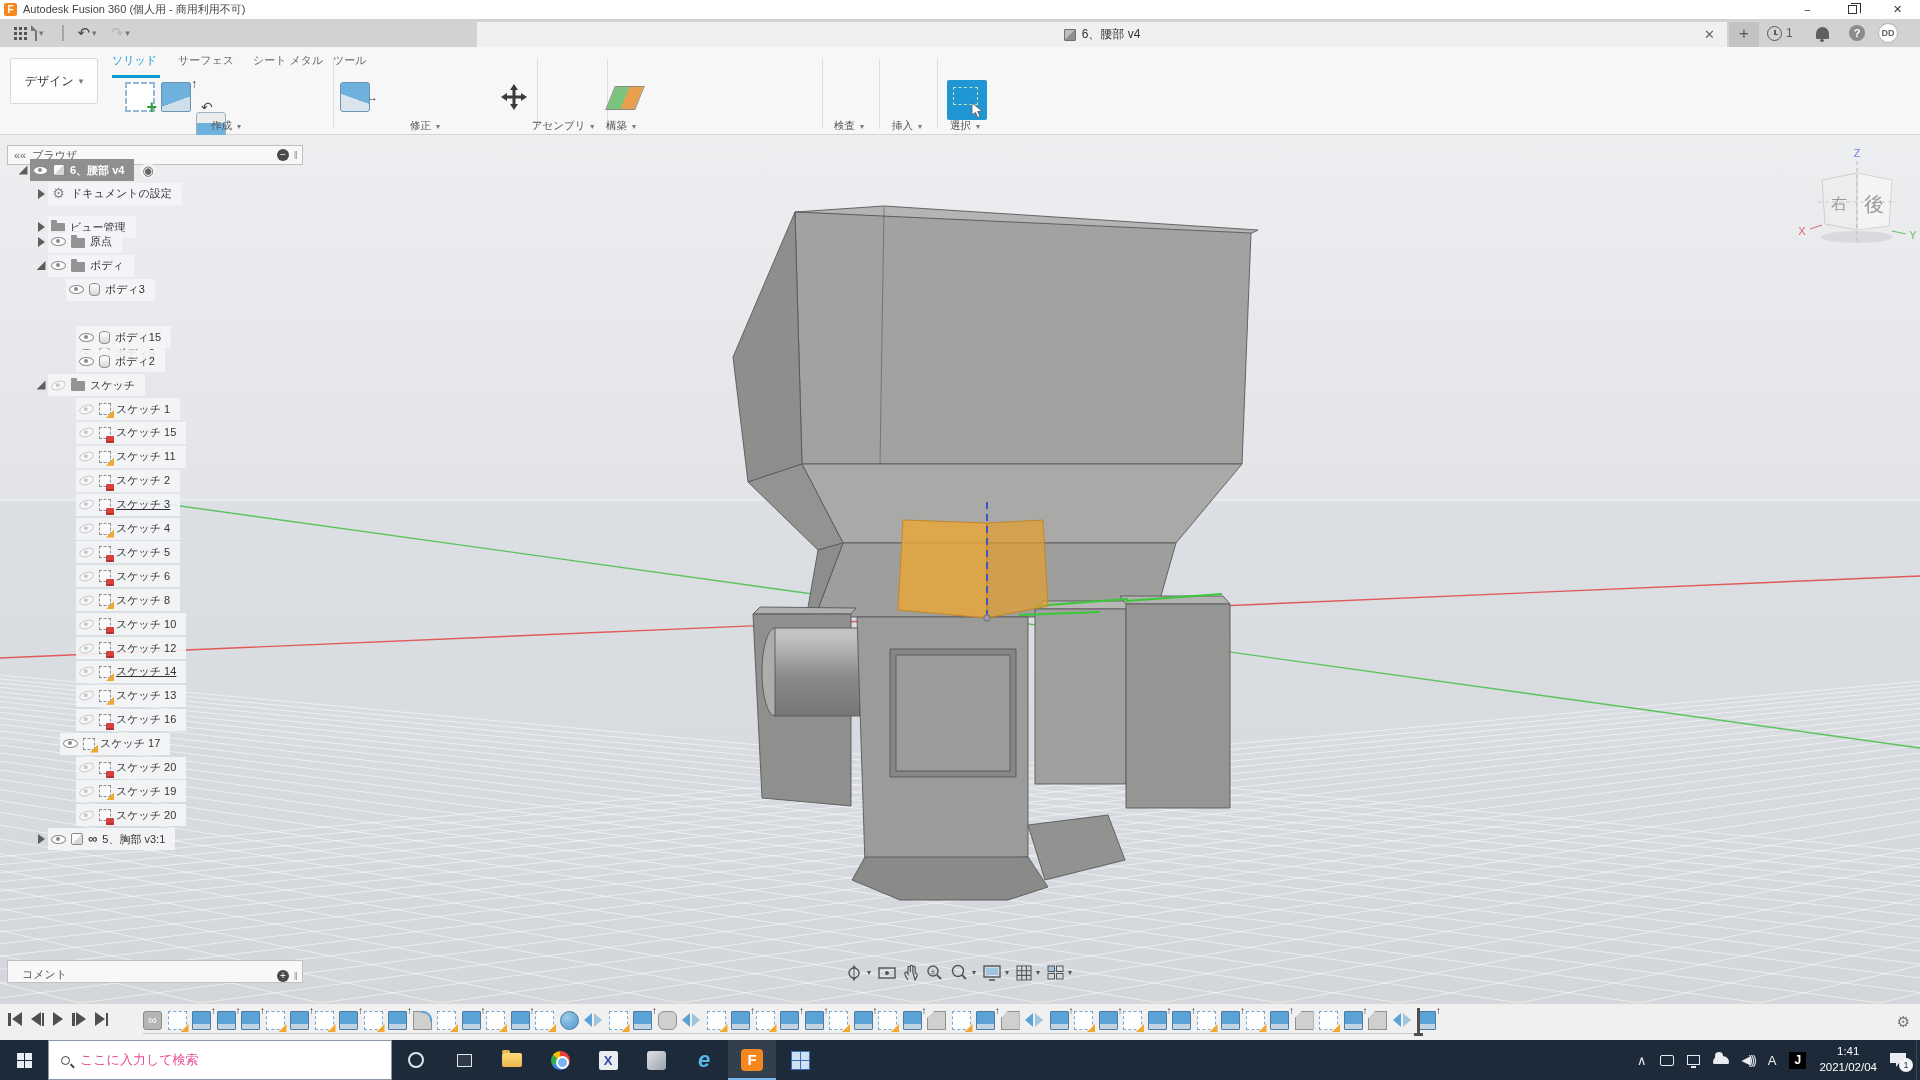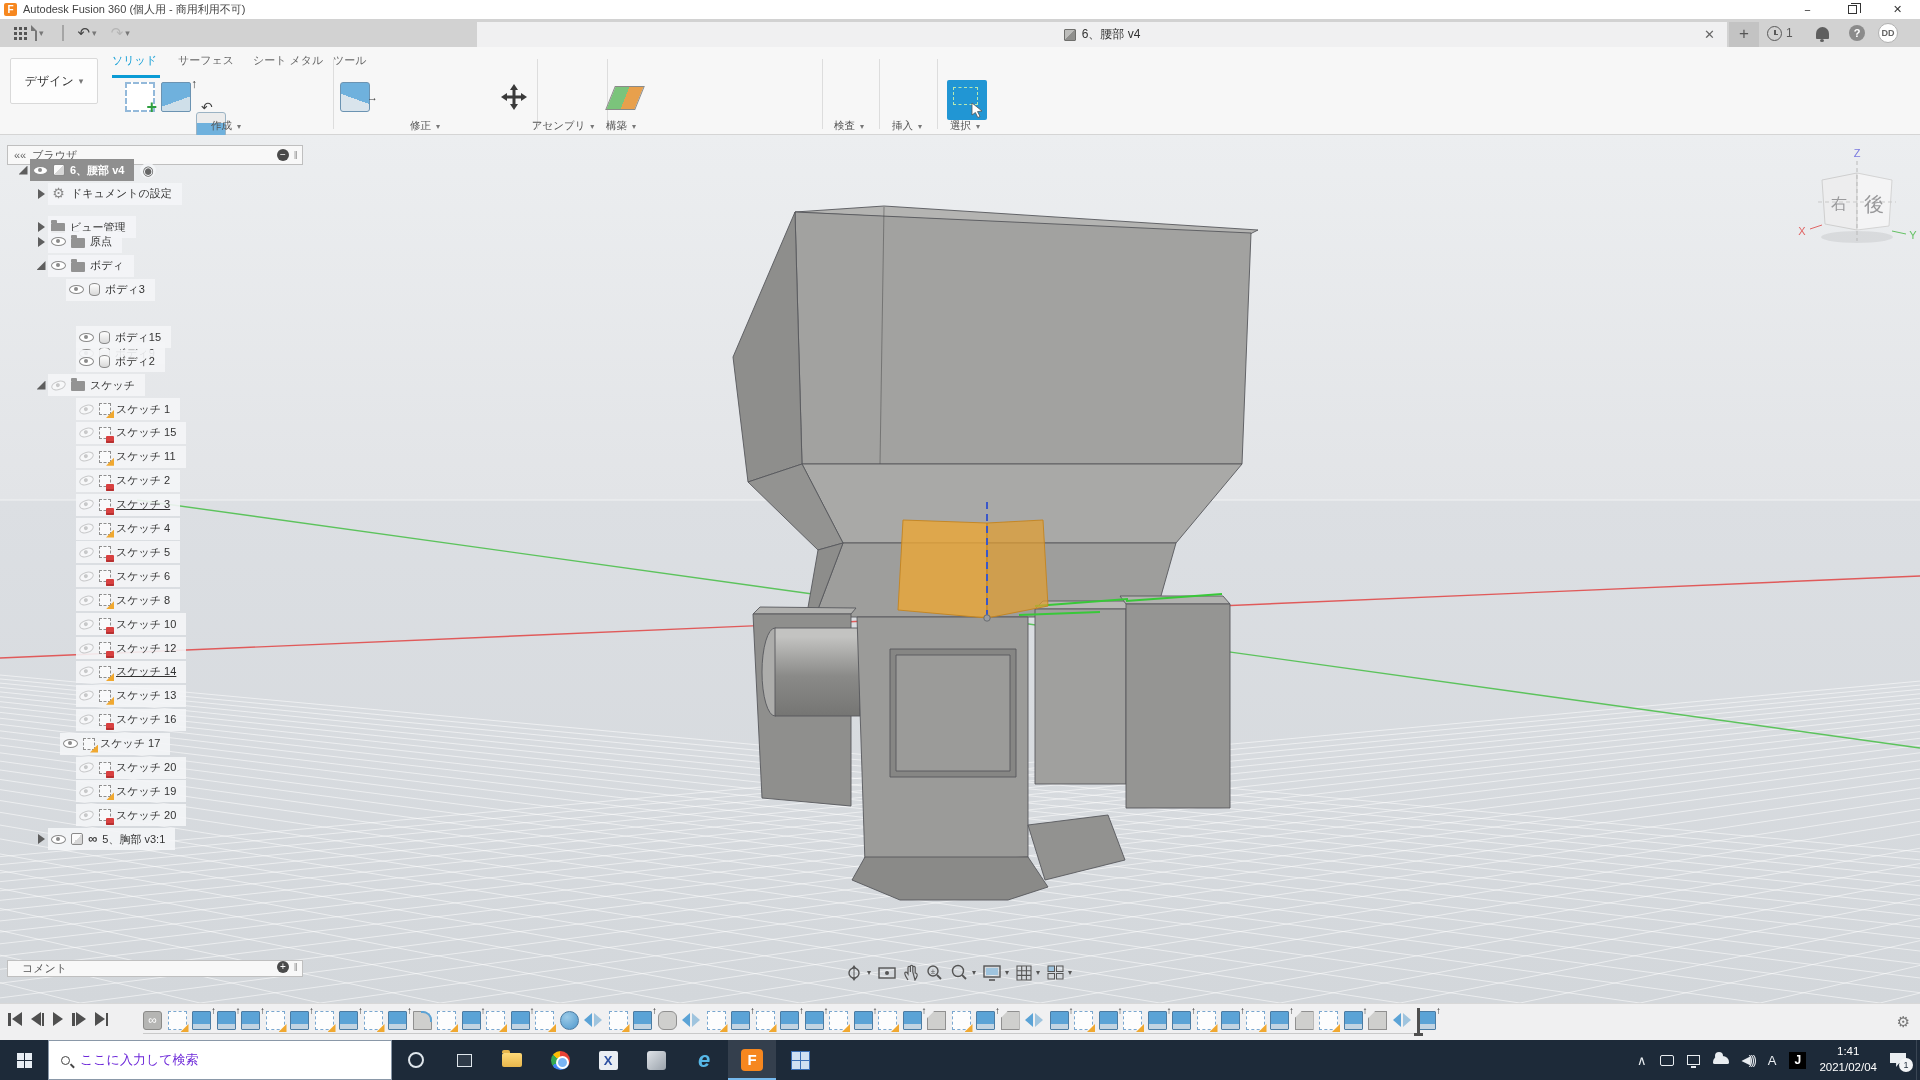--- a/index.html
+++ b/index.html
@@ -126,21 +126,21 @@
   .nicon.folder { width:14px; height:10px; background:#939393; border-radius:1px; margin-top:2px; }
   .nicon.folder::before { content:""; position:absolute; top:-3px; left:0; width:6px; height:3px; background:#939393; border-radius:1px 1px 0 0; }
   .nicon.body { width:11px; height:13px; border:1px solid #8a8a8a; background:linear-gradient(#ffffff,#d8d8d8); border-radius:50% 50% 45% 45% / 25% 25% 28% 28%; }
   .nicon.sketch-pencil,.nicon.sketch-lock { width:12px; height:12px; border:1.5px dashed #8f8f8f; background:rgba(255,255,255,.5); }
   .nicon.sketch-pencil::after { content:""; position:absolute; right:-4px; bottom:-4px; width:8px; height:8px; background:#f0a830; clip-path:polygon(0 100%,100% 0,100% 100%); }
   .nicon.sketch-lock::after { content:""; position:absolute; right:-4px; bottom:-5px; width:8px; height:7px; background:#d84040; border-radius:1px; box-shadow:inset 0 -2px 0 #b73030; }
   .nicon.link::before { content:"∞"; color:#444; font-size:13px; font-weight:bold; line-height:1; }
   .radio { color:#666; font-size:13px; margin-left:6px; background:rgba(244,245,247,.9); border-radius:50%; padding:0 2px; }
 
   
-  #comment-box { position:absolute; left:7px; top:960px; width:296px; height:17px; background:#f8f8f8; border:1px solid #bfbfbf; display:flex; align-items:flex-start; font-size:11px; color:#555; }
+  #comment-box { position:absolute; left:7px; top:960px; width:296px; height:23px; background:#f8f8f8; border:1px solid #bfbfbf; display:flex; align-items:flex-end; font-size:11px; color:#555; }
   #comment-box .lbl { margin-left:14px; }
 
   
   #navbar { position:absolute; left:845px; top:960px; width:235px; height:25px; display:flex; align-items:center; gap:7px; }
   .nb { display:flex; align-items:center; gap:2px; color:#555; }
   .nb svg { display:block; }
   .nb .caret { font-size:8px; color:#555; }
 
   
   #timeline { position:absolute; left:0; top:1003px; width:1920px; height:37px; background:#f0f0f1; border-top:1px solid #d8d8d8; }
@@ -170,21 +170,21 @@
   #tl-gear { position:absolute; right:10px; top:9px; color:#777; font-size:15px; }
 
   
   #taskbar { position:absolute; left:0; top:1040px; width:1920px; height:40px; background:#1d2a39; display:flex; align-items:stretch; color:#eee; }
   #start-btn { width:48px; display:flex; align-items:center; justify-content:center; }
   .winlogo { width:15px; height:15px; display:grid; grid-template-columns:7px 7px; grid-template-rows:7px 7px; gap:1px; }
   .winlogo i { background:#e8eef4; }
   #search-box { width:344px; background:#fff; display:flex; align-items:center; gap:10px; padding-left:12px; border:1px solid #8a98a8; }
   .mag { width:9px; height:9px; border:1.5px solid #444; border-radius:50%; position:relative; }
   .mag::after { content:""; position:absolute; left:8px; top:8px; width:5px; height:1.5px; background:#444; transform:rotate(45deg); }
-  #search-box span { color:#6d28d9; font-size:13px; }
+  #search-box span { color:#ec4899; font-size:13px; }
   .tb-ic { width:48px; display:flex; align-items:center; justify-content:center; position:relative; }
   .cortana-ic { width:16px; height:16px; border:2px solid #dfe6ec; border-radius:50%; }
   .taskview-ic { width:15px; height:13px; border:1.5px solid #dfe6ec; position:relative; background:rgba(255,255,255,.08); }
   .folder-ic { width:20px; height:14px; background:linear-gradient(#ffd978,#e8b64c); border-radius:2px; position:relative; }
   .folder-ic::before { content:""; position:absolute; top:-3px; left:0; width:8px; height:3px; background:#e8b64c; border-radius:2px 2px 0 0; }
   .chrome-ic { width:19px; height:19px; border-radius:50%; background:conic-gradient(#ea4335 0 33%,#4285f4 33% 66%,#34a853 66% 85%,#fbbc05 85%); position:relative; }
   .chrome-ic::after { content:""; position:absolute; left:5px; top:5px; width:9px; height:9px; background:#7ab4f5; border:2px solid #fff; border-radius:50%; }
   .app5-ic { width:19px; height:19px; background:#e9edf2; color:#2b4fa0; font-weight:bold; font-size:13px; text-align:center; line-height:19px; border-radius:2px; }
   .app6-ic { width:19px; height:19px; background:linear-gradient(135deg,#dfe3e8,#9aa2ab); border-radius:3px; }
   .ie-ic { color:#57b8e8; font-size:22px; font-style:italic; font-weight:bold; line-height:1; }

